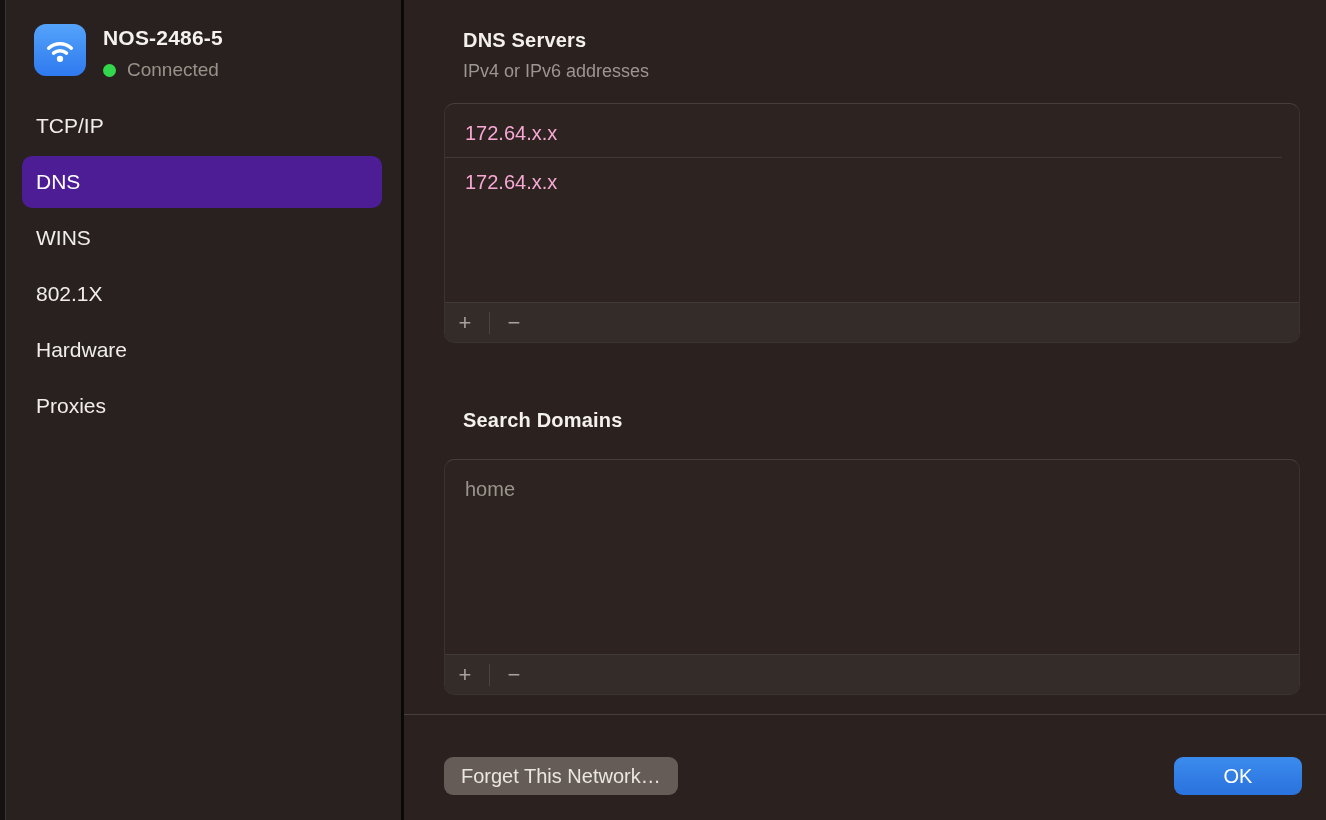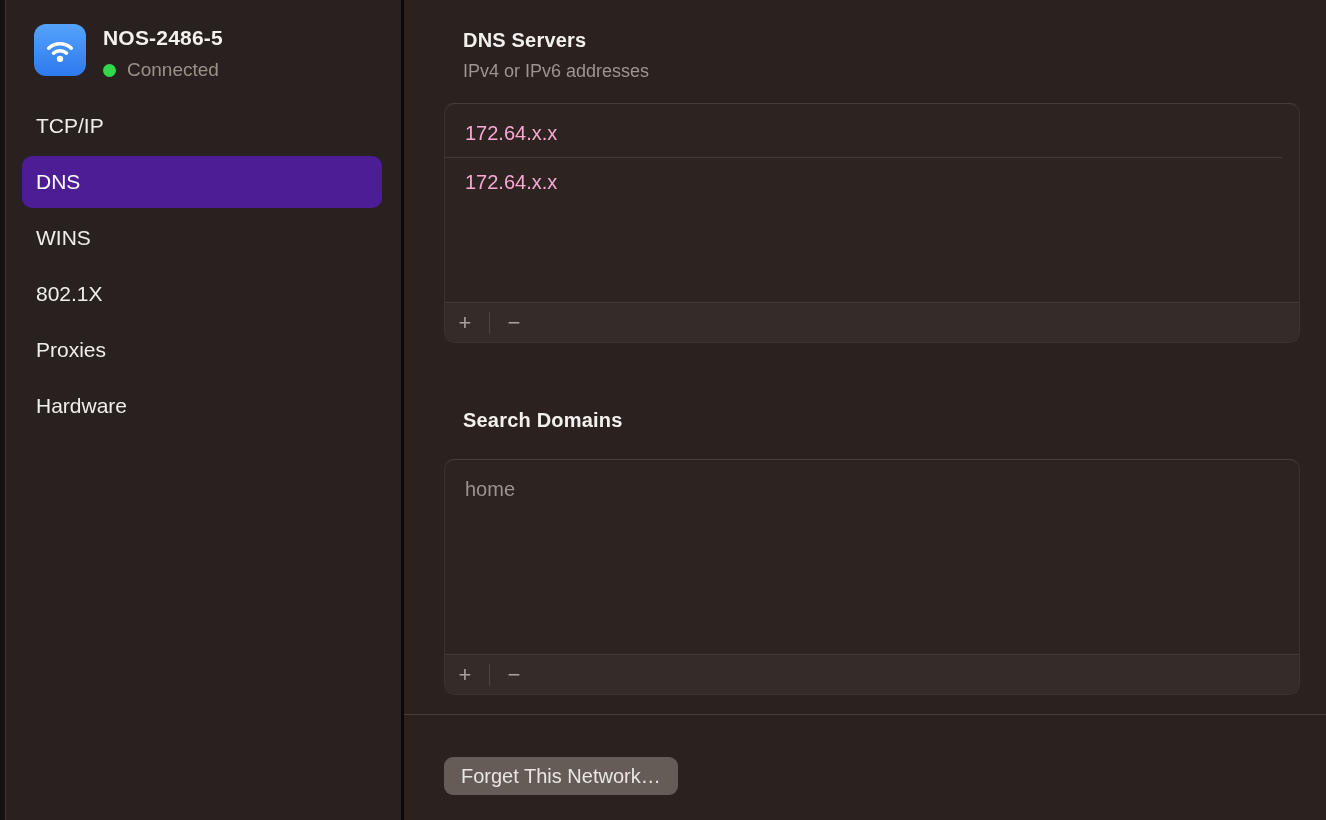--- a/index.html
+++ b/index.html
@@ -77,22 +77,22 @@
           <span class="status-text">Connected</span>
         </div>
       </div>
     </div>
 
     <div class="nav">
       <div class="nav-item">TCP/IP</div>
       <div class="nav-item selected">DNS</div>
       <div class="nav-item">WINS</div>
       <div class="nav-item">802.1X</div>
+      <div class="nav-item">Hardware</div>
       <div class="nav-item">Proxies</div>
-      <div class="nav-item">Hardware</div>
     </div>
   </div>
   <div class="pane-divider"></div>
 
   <div class="main">
 
     <div class="section-title" style="top:29px;">DNS Servers</div>
     <div class="section-sub" style="top:61px;">IPv4 or IPv6 addresses</div>
 
     <div class="listbox" style="top:103px;height:240px;">
@@ -116,14 +116,15 @@
       <div class="list-footer">
         <div class="lf-btn">+</div>
         <div class="lf-sep"></div>
         <div class="lf-btn">−</div>
       </div>
     </div>
 
     <div class="footer-divider"></div>
 
     <button class="btn btn-grey btn-forget">Forget This Network…</button>
+    <button class="btn btn-ok">OK</button>
   </div>
 </div>
 
 </body></html>

